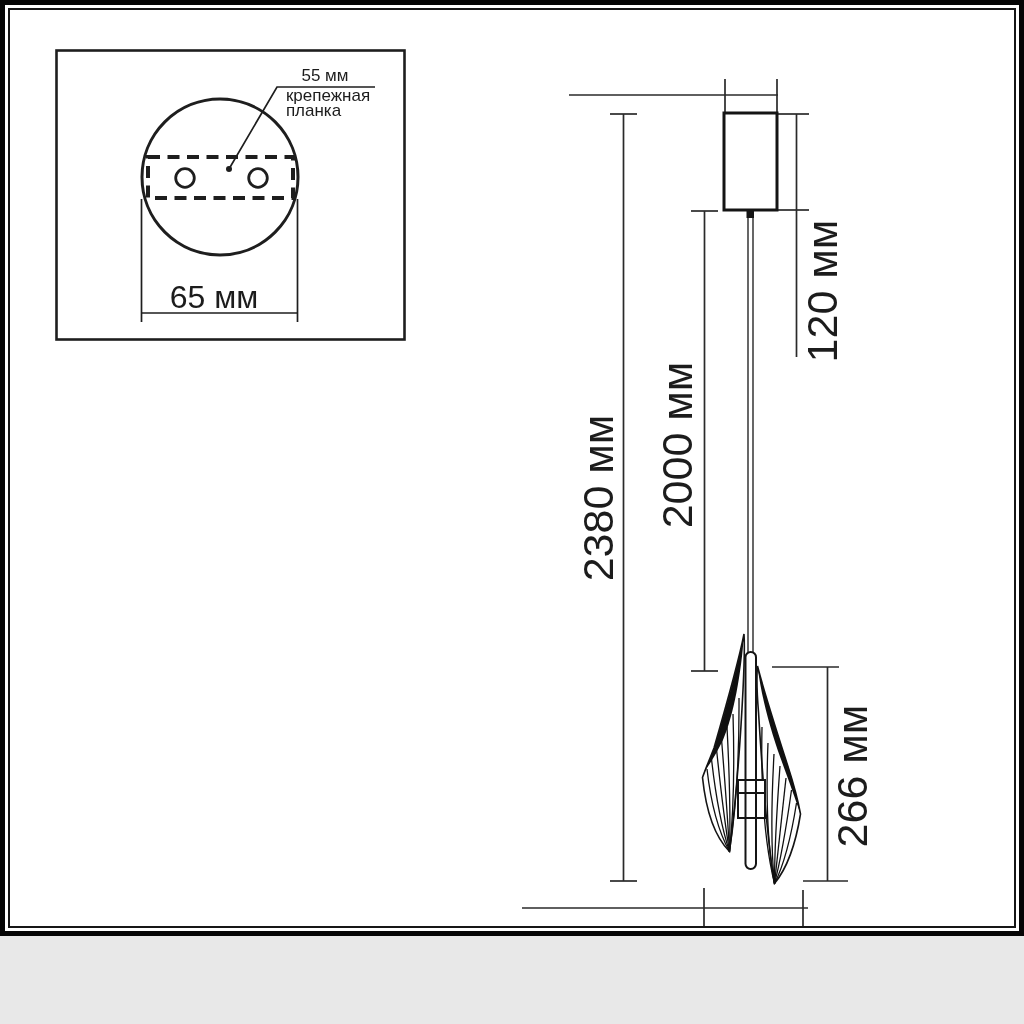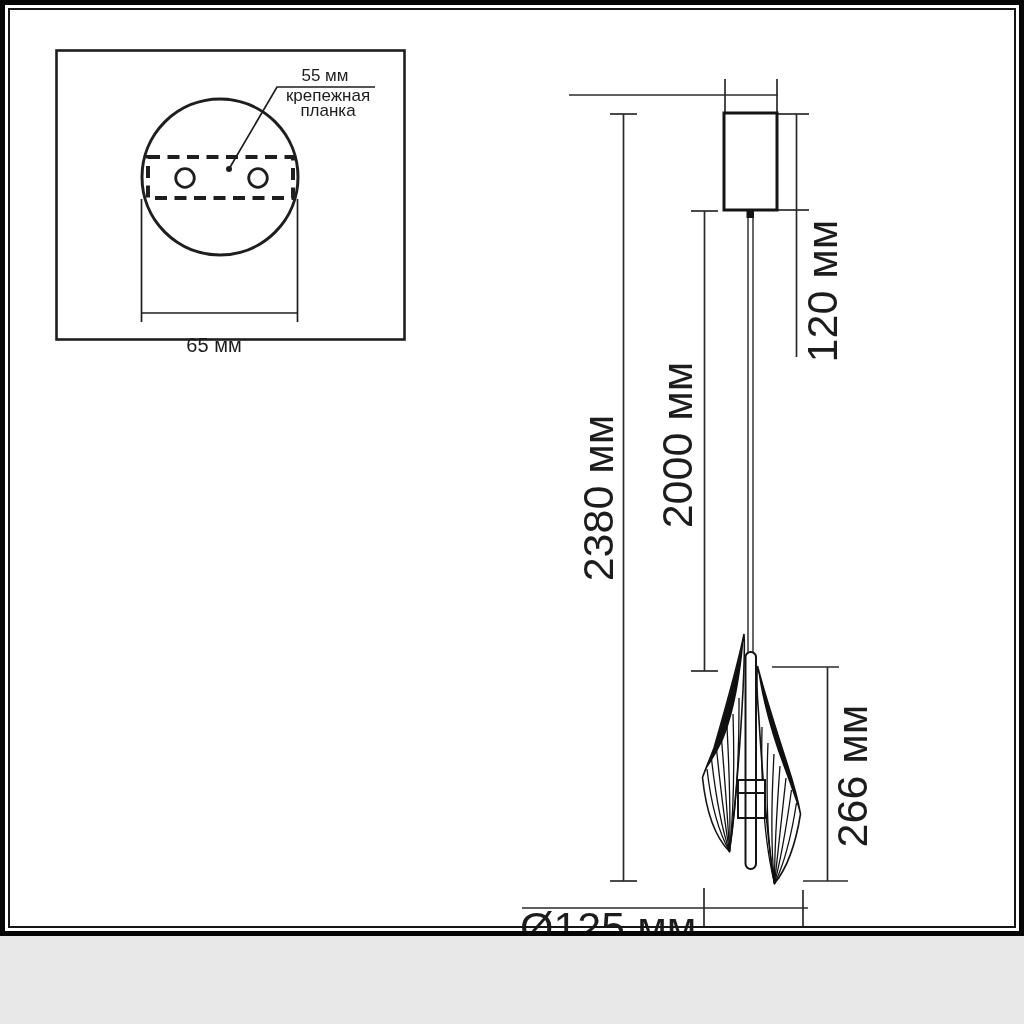--- a/index.html
+++ b/index.html
@@ -9,25 +9,25 @@
     font-family:"Liberation Sans", sans-serif;
   }
   .frame-outer { position:absolute; inset:0; border:5px solid #050505; pointer-events:none; }
   .frame-inner { position:absolute; inset:8px; border:2px solid #161616; pointer-events:none; }
   .art { position:absolute; left:0; top:0; }
   .t {
     position:absolute; color:#1c1c1c; white-space:nowrap;
     line-height:1; letter-spacing:0;
   }
   .big   { font-size:43px; }
-  .mid   { font-size:20px;margin-top:48px; }
+  .mid   { font-size:32px; }
   .small { font-size:17px; }
   .ctr  { transform:translate(-50%,-50%); }
   .rot  { transform:translate(-50%,-50%) rotate(-90deg); }
-  .plate-label { text-align:center; line-height:14.5px; transform:translateX(-50%); }
+  .plate-label { text-align:left; line-height:14.5px; transform:translateX(-50%); }
 </style>
 </head>
 <body>
 
 <div class="page">
 
   <svg class="art" width="1024" height="1024" viewBox="0 0 1024 1024">
 
     <g fill="none" stroke="#1e1e1e">
       <rect x="56.5" y="50.5" width="348" height="289" stroke-width="2.6"></rect>
@@ -139,17 +139,16 @@
 
 
   <div class="t big rot" style="left:822px; top:291px;">120 мм</div>
 
   <div class="t big rot" style="left:598px; top:498px;">2380 мм</div>
 
   <div class="t big rot" style="left:677px; top:445px;">2000 мм</div>
 
   <div class="t big rot" style="left:852px; top:776px;">266 мм</div>
 
-  <div class="t big" style="left:520px; top:906px;">Ø125 мм</div>
 
   <div class="frame-outer"></div>
   <div class="frame-inner"></div>
 </div>
 
 </body></html>

